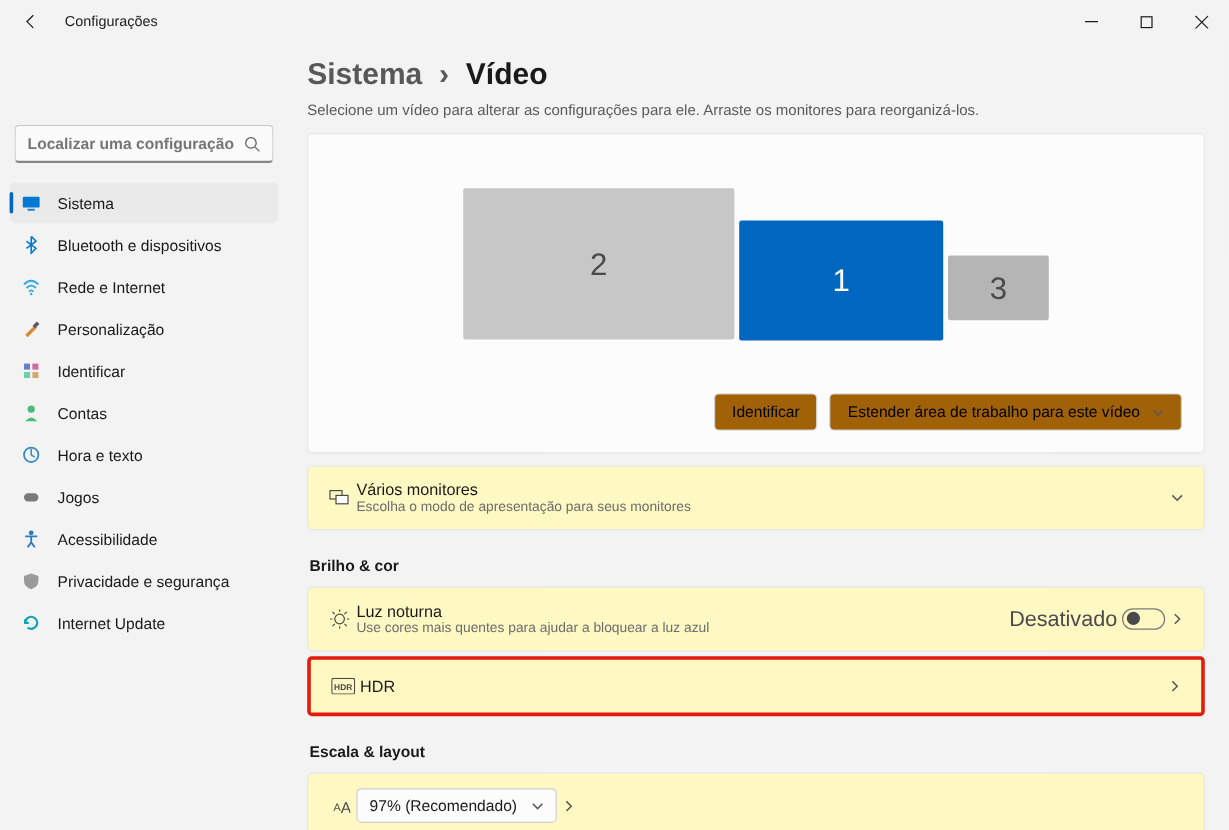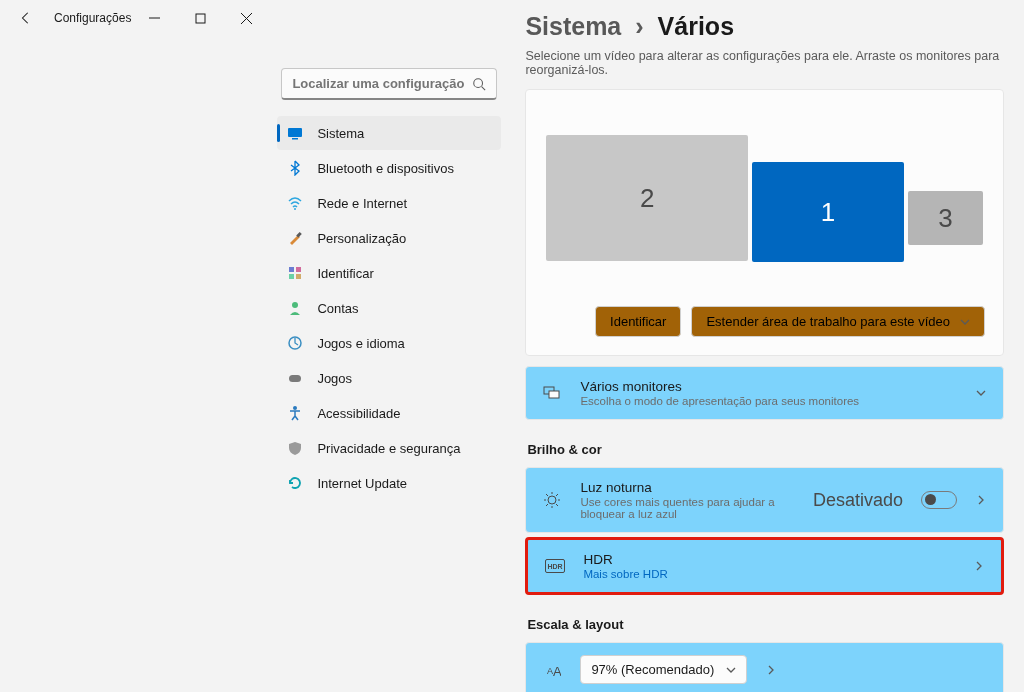--- a/index.html
+++ b/index.html
@@ -1,17 +1,17 @@
 <!DOCTYPE html>
 <html><head>
 <meta charset="utf-8">
 <style>
 * { margin: 0; padding: 0; box-sizing: border-box; }
 body { font-family: "Segoe UI", sans-serif; background: #f9f9f9; color: #1a1a1a; font-size: 13px; overflow: hidden; }
-.window { width: 1024px; height: 692px; background: #f3f3f3; display: flex; flex-direction: row; }
+.window { width: 1024px; height: 692px; background: #f3f3f3; display: flex; flex-direction: column; }
 .titlebar { height: 36px; display: flex; align-items: center; padding: 0 0 0 16px; background: #f3f3f3; }
 .title-back { width: 20px; height: 20px; display:flex; align-items:center; justify-content:center; cursor:pointer; }
 .title-label { margin-left: 18px; font-size: 12px; color: #1a1a1a; }
 .win-controls { margin-left: auto; display: flex; }
 .win-btn { width: 46px; height: 32px; display:flex; align-items:center; justify-content:center; cursor:pointer; }
 .body { flex: 1; display: flex; overflow: hidden; }
 .sidebar { width: 240px; padding: 0 8px; display: flex; flex-direction: column; }
 .search-box { margin: 8px 4px 12px 4px; height: 32px; border: 1px solid #c7c7c7; border-bottom: 2px solid #868686; border-radius: 4px; background: #fbfbfb; display: flex; align-items: center; padding: 0 10px; }
 .search-box input { border: none; background: transparent; flex: 1; font-size: 13px; outline: none; font-weight: bold; }
 .nav { display: flex; flex-direction: column; gap: 1px; margin-top: 4px; }
@@ -24,21 +24,21 @@
 .breadcrumb .current { color: #1a1a1a; }
 .subtext { font-size: 12.5px; color: #5a5a5a; margin-bottom: 12px; }
 .displays-card { border: 1px solid #e6e6e6; border-radius: 4px; background: #fcfcfc; padding: 18px; margin-bottom: 10px;}
 .display-arrange { height: 180px; display:flex; align-items:center; justify-content:center; position: relative; gap: 0;}
 .monitor { display:flex; align-items:center; justify-content:center; font-size: 26px; border-radius: 2px; margin: 0 2px;}
 .mon2 { width: 226px; height: 126px; background: #c7c7c7; color:#4a4a4a;}
 .mon1 { width: 170px; height: 100px; background: #0067c0; color:#fff; align-self: center; margin-top: 28px;}
 .mon3 { width: 84px; height: 54px; background: #b5b5b5; color:#4a4a4a; margin-top: 40px; }
 .display-actions { display:flex; gap: 10px; justify-content: flex-end; margin-top: 18px;}
 .win-button { border: 1px solid #d0d0d0; background: #a16207; border-radius: 4px; padding: 7px 14px; font-size: 13px; cursor:pointer; display:flex; align-items:center; gap:10px;}
-.setting-row { border: 1px solid #e6e6e6; border-radius: 4px; background: #7dd3fc; padding: 12px 16px; display:flex; align-items:center; gap: 18px; cursor:pointer; margin-bottom: 4px;}
+.setting-row { border: 1px solid #e6e6e6; border-radius: 4px; background: #fef9c3; padding: 12px 16px; display:flex; align-items:center; gap: 4px; cursor:pointer; margin-bottom: 4px;}
 .setting-icon { width: 20px; height: 20px; display:flex; align-items:center; justify-content:center; color:#4a4a4a;}
 .setting-texts { flex: 1; }
 .setting-title { font-size: 13.5px; }
 .setting-desc { font-size: 11.5px; color: #6c6c6c; margin-top: 1px;}
 .setting-link { font-size: 11.5px; color: #0067c0; margin-top: 1px;}
 .section-header { font-size: 13px; font-weight: 600; margin: 22px 0 10px 2px; }
 .chev { color: #5a5a5a; }
 .toggle { width: 36px; height: 18px; border: 1px solid #7a7a7a; border-radius: 10px; position: relative; }
 .toggle::after { content:""; position:absolute; left:3px; top:2px; width:11px; height:11px; border-radius:50%; background:#4a4a4a;}
 .dropdown-value { border:1px solid #d0d0d0; background:#fcfcfc; border-radius:4px; padding:6px 10px; font-size:13px; display:flex; align-items:center; gap:12px; cursor:pointer; }
@@ -146,21 +146,21 @@
             </span>
           <span>Contas</span>
         </div>
         <div class="nav-item">
           <span class="nav-icon">
               <svg width="16" height="16">
                 <circle cx="8" cy="8" r="6" stroke="#3a8ec2" stroke-width="1.5" fill="none"></circle>
                 <path d="M8 3 V8 L11 10" stroke="#3a8ec2" stroke-width="1.3" fill="none"></path>
               </svg>
             </span>
-          <span>Jogos e idioma</span>
+          <span>Hora e texto</span>
         </div>
         <div class="nav-item">
           <span class="nav-icon">
               <svg width="16" height="16">
                 <rect x="2" y="5" width="12" height="7" rx="3.5" fill="#7a7a7a"></rect>
               </svg>
             </span>
           <span>Jogos</span>
         </div>
         <div class="nav-item">
@@ -189,21 +189,21 @@
             </span>
           <span>Internet Update</span>
         </div>
       </div>
     </div>
 
     <div class="main">
       <div class="breadcrumb">
         <span>Sistema</span>
         <span class="chev">›</span>
-        <span class="current">Vários</span>
+        <span class="current">Vídeo</span>
       </div>
       <div class="subtext">Selecione um vídeo para alterar as configurações para ele. Arraste os monitores para reorganizá-los.</div>
 
       <div class="displays-card">
         <div class="display-arrange">
           <div class="monitor mon2">2</div>
           <div class="monitor mon1">1</div>
           <div class="monitor mon3">3</div>
         </div>
         <div class="display-actions">
@@ -272,21 +272,20 @@
 
       <div class="setting-row highlight-red">
         <div class="setting-icon">
             <svg width="20" height="14">
               <rect x="0.5" y="0.5" width="19" height="13" rx="1.5" stroke="#4a4a4a" fill="none"></rect>
               <text x="10" y="10" text-anchor="middle" font-size="7" font-weight="600" fill="#4a4a4a">HDR</text>
             </svg>
           </div>
         <div class="setting-texts">
           <div class="setting-title">HDR</div>
-          <div class="setting-link">Mais sobre HDR</div>
         </div>
         <span class="chev">
             <svg width="12" height="12">
               <path d="M4 2 L8 6 L4 10" stroke="#5a5a5a" stroke-width="1.3" fill="none"></path>
             </svg>
           </span>
       </div>
 
       <div class="section-header">Escala &amp; layout</div>
 

